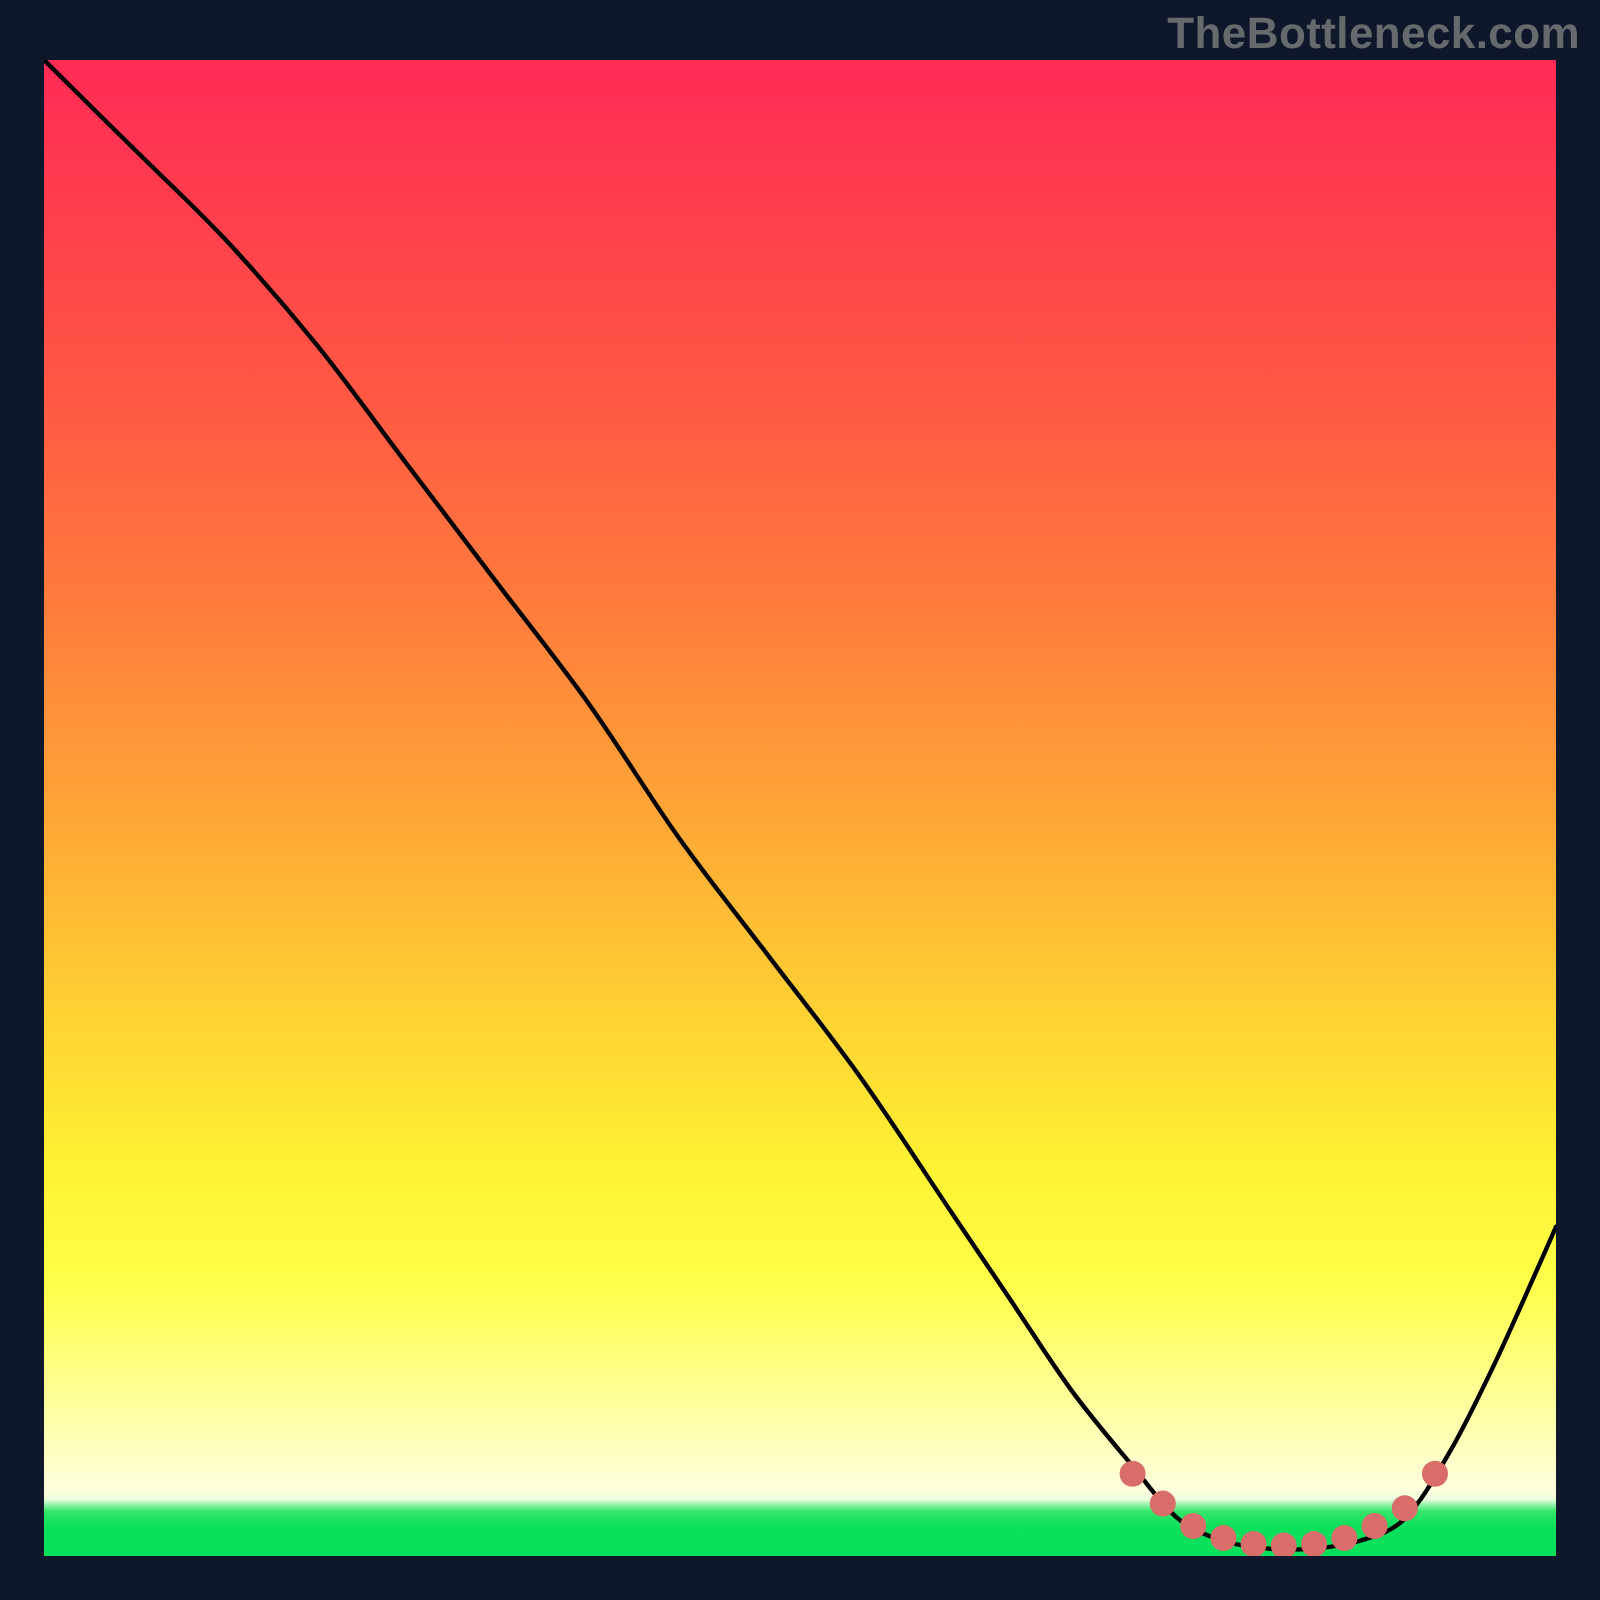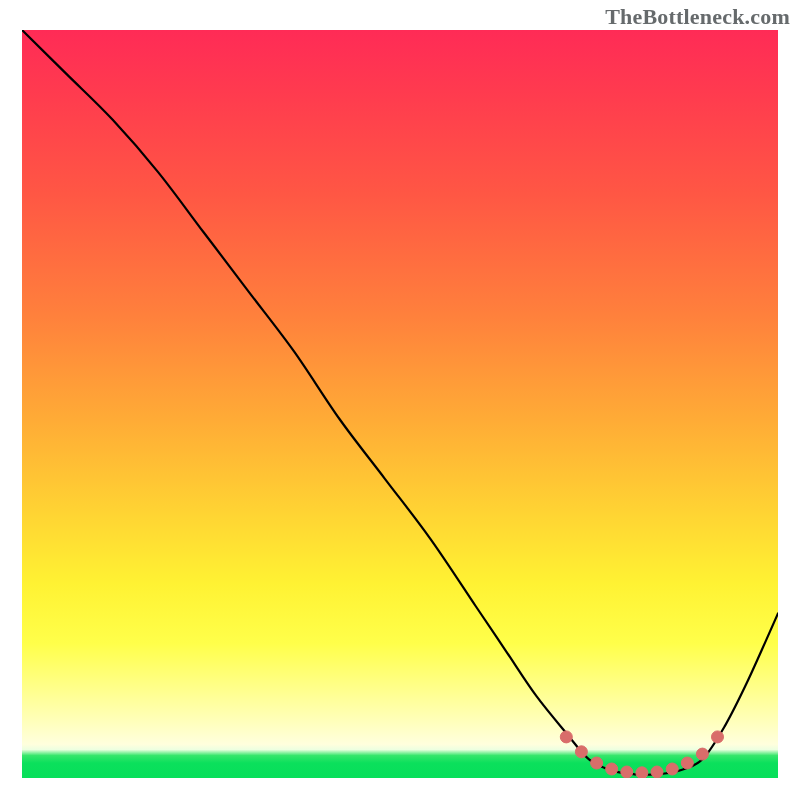--- a/index.html
+++ b/index.html
@@ -8,22 +8,21 @@
     width: 800px;
     height: 800px;
     overflow: hidden;
     background: #000;
     font-family: Arial, Helvetica, sans-serif;
   }
   .stage {
     position: relative;
     width: 800px;
     height: 800px;
-    background: #ffffff;
-    font-family: Liberation Serif, serif;
+    background: #0f172a;
   }
   .watermark {
     position: absolute;
     top: 4px;
     right: 10px;
     font-size: 22px;
     font-weight: 600;
     color: #666a6c;
     letter-spacing: 0.2px;
     z-index: 30;

